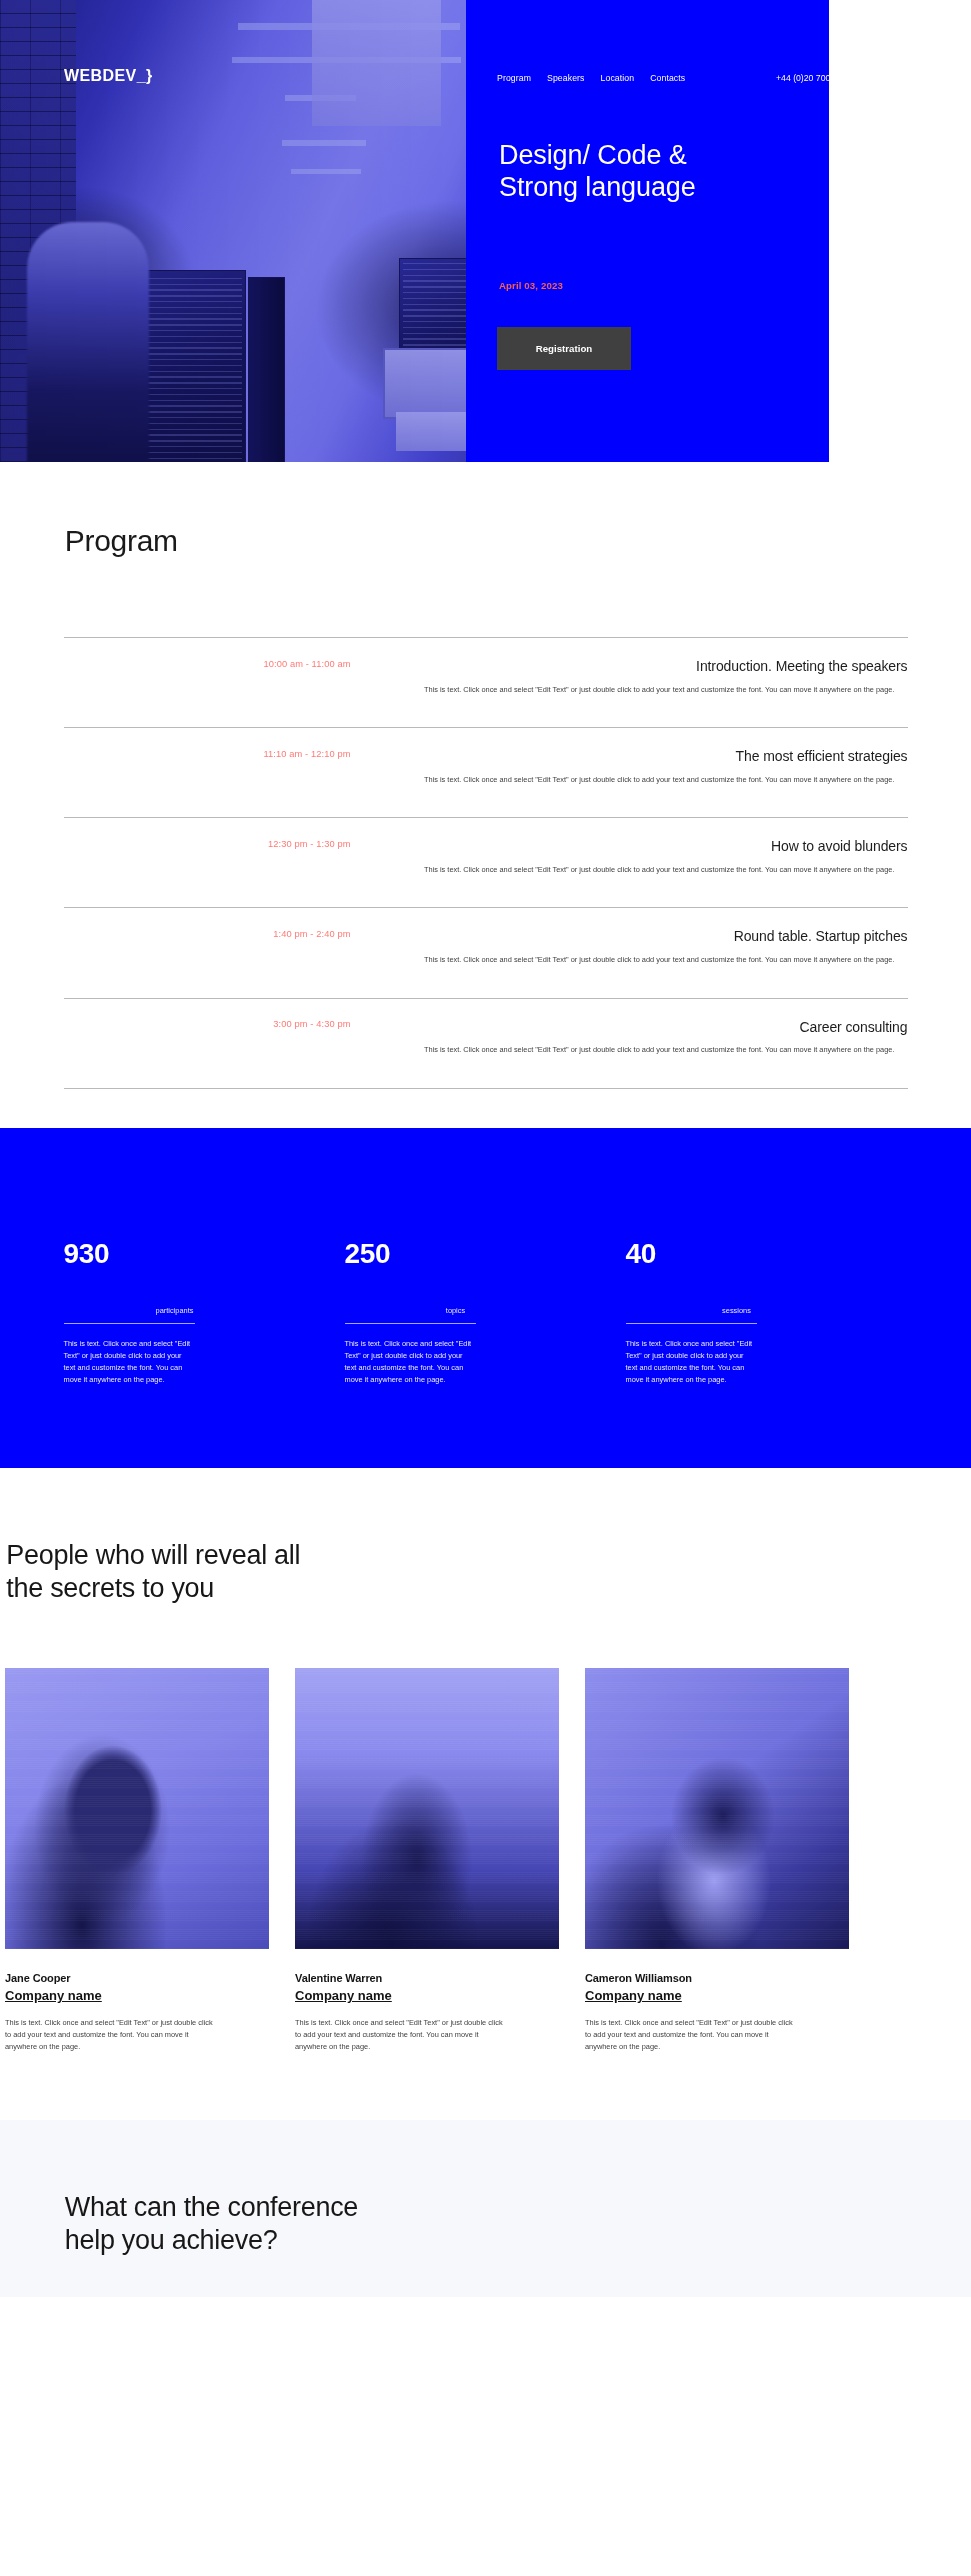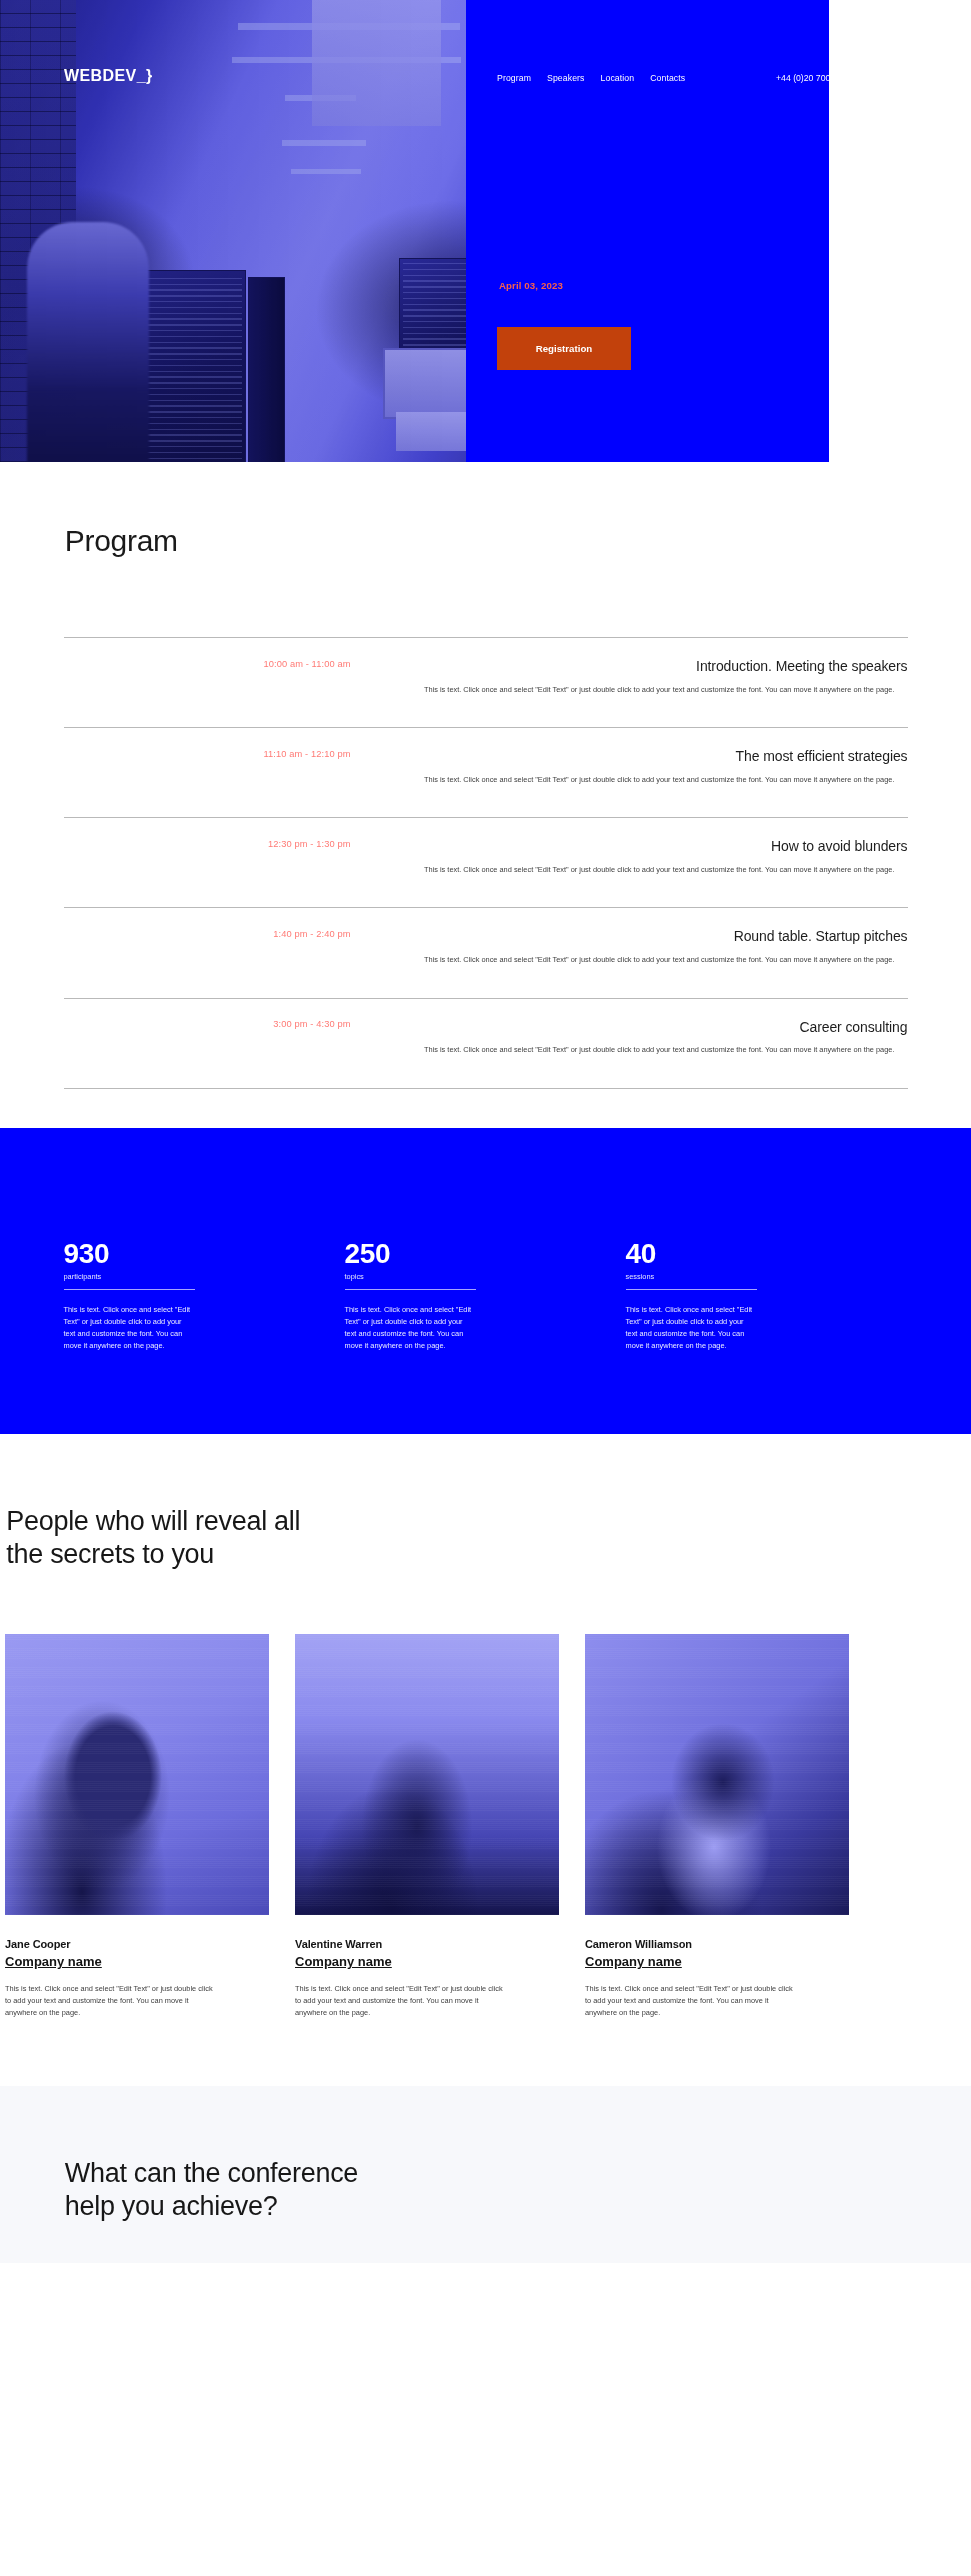--- a/index.html
+++ b/index.html
@@ -124,21 +124,21 @@
     width:399px;
     color:#ffffff; font-size:27px; line-height:1.18; font-weight:400; letter-spacing:-0.1px;
   }
   .hero-date{
     position:absolute; left:499px; top:280px;
     color:#f5604d; font-size:9.7px; font-weight:700; letter-spacing:0.1px;
   }
   .hero-cta{
     position:absolute; left:497px; top:327px;
     width:134px; height:43px;
-    background:#c2410c; border:none; cursor:pointer;
+    background:#404040; border:none; cursor:pointer;
     color:#ffffff; font-size:9.7px; font-weight:700;
     display:flex; align-items:center; justify-content:center;
     font-family:"Liberation Sans", sans-serif;
   }
 
   
   .program{ width:971px; background:#fff; padding:62px 0 39px; }
   .wrap{ width:844px; margin:0 auto; }
   .program-title{
     font-size:30px; font-weight:400; color:#1a1a1a; letter-spacing:-0.3px;
@@ -171,21 +171,21 @@
   }
   .stats-grid{
     width:844px; margin:0 auto;
     display:flex; gap:0;
   }
   .stat{ width:281px; flex:0 0 281px; padding-right:59px; }
   .stat-num{
     color:#ffffff; font-size:28px; font-weight:700; letter-spacing:-0.3px; line-height:1;
   }
   .stat-label{
-    color:#e7e7ff; font-size:7.4px; margin-top:4px;
+    color:#e7e7ff; font-size:7.4px; margin-top:38px;text-align:center;
   }
   .stat-rule{
     height:0.6px; background:rgba(255,255,255,.65); margin:8.4px 0 14px; width:131px;
   }
   .stat-desc{
     color:#edeeff; font-size:7.4px; line-height:1.65; max-width:132px;
   }
 
   
   .speakers{ width:854px; background:#fff; padding:71px 0 67px; }
@@ -283,20 +283,24 @@
 
     <nav class="nav">
       <a href="#">Program</a>
       <a href="#">Speakers</a>
       <a href="#">Location</a>
       <a href="#">Contacts</a>
     </nav>
 
     <div class="phone">+44 (0)20 7000 7000</div>
 
+    <h1 class="hero-title">
+      <span>Design/ Code &amp;</span><br>
+      <span>Strong language</span>
+    </h1>
 
     <div class="hero-date">April 03, 2023</div>
 
     <button class="hero-cta">Registration</button>
   </div>
 </section>
 
 <section class="program">
   <div class="wrap">
     <h2 class="program-title">Program</h2>

